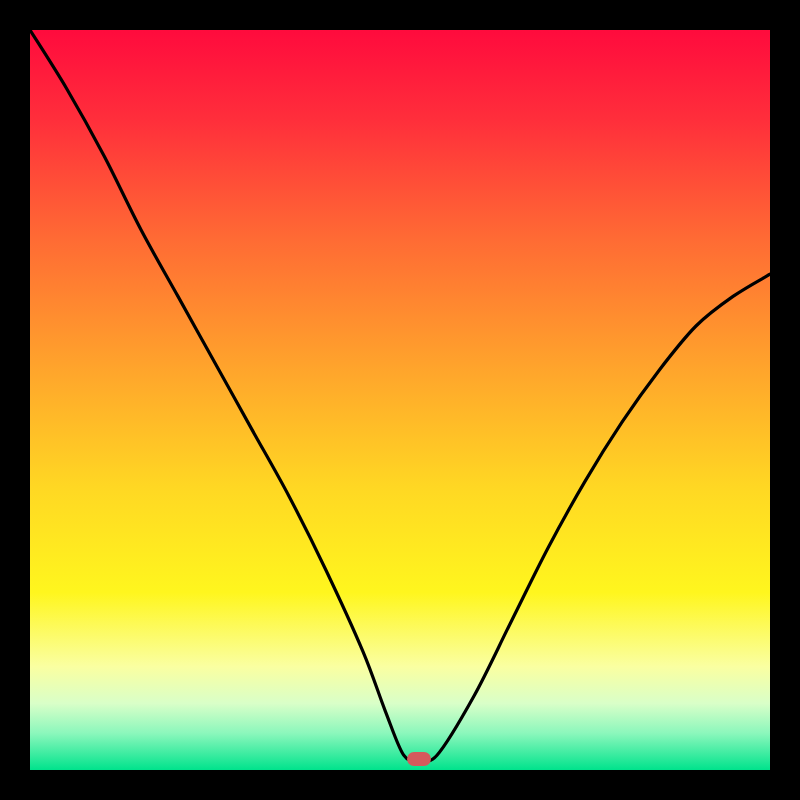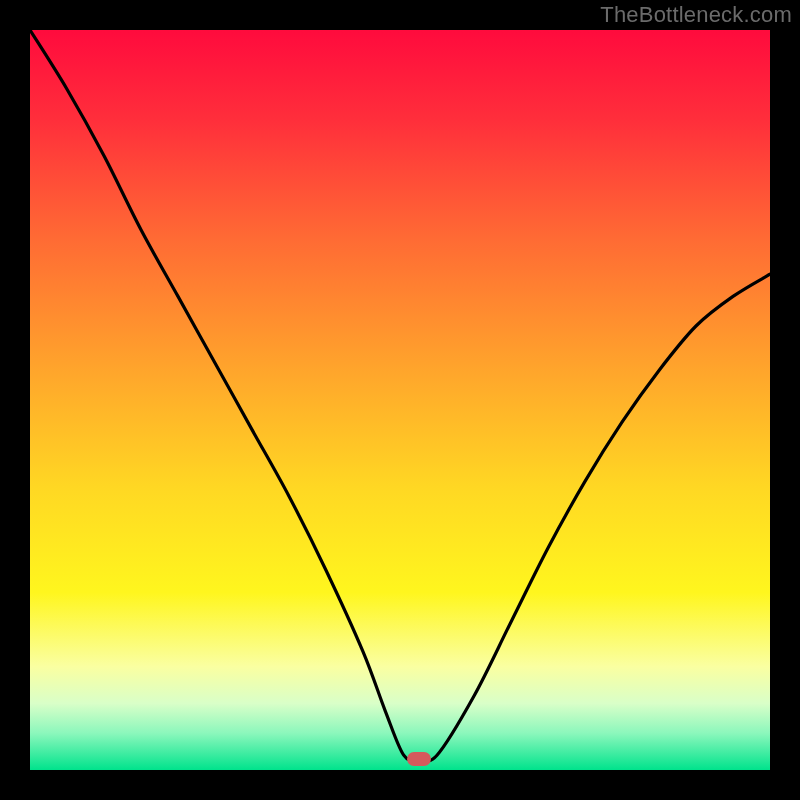--- a/index.html
+++ b/index.html
@@ -57,21 +57,20 @@
     border-radius: 7px;
     transform: translate(-50%, -50%);
     z-index: 5;
   }
 </style>
 </head>
 <body>
 
 <div class="frame">
 
-  <div class="watermark">TheBottleneck.com</div>
 
   <div class="plot-area">
 
     <svg class="gradient-bg" viewBox="0 0 740 740" preserveAspectRatio="none">
       <defs>
         <linearGradient id="bg-grad" x1="0" y1="0" x2="0" y2="1">
             <stop offset="0%" stop-color="#ff0b3d"></stop>
             <stop offset="12%" stop-color="#ff2e3b"></stop>
             <stop offset="28.000000000000004%" stop-color="#ff6a34"></stop>
             <stop offset="45%" stop-color="#ffa22c"></stop>

